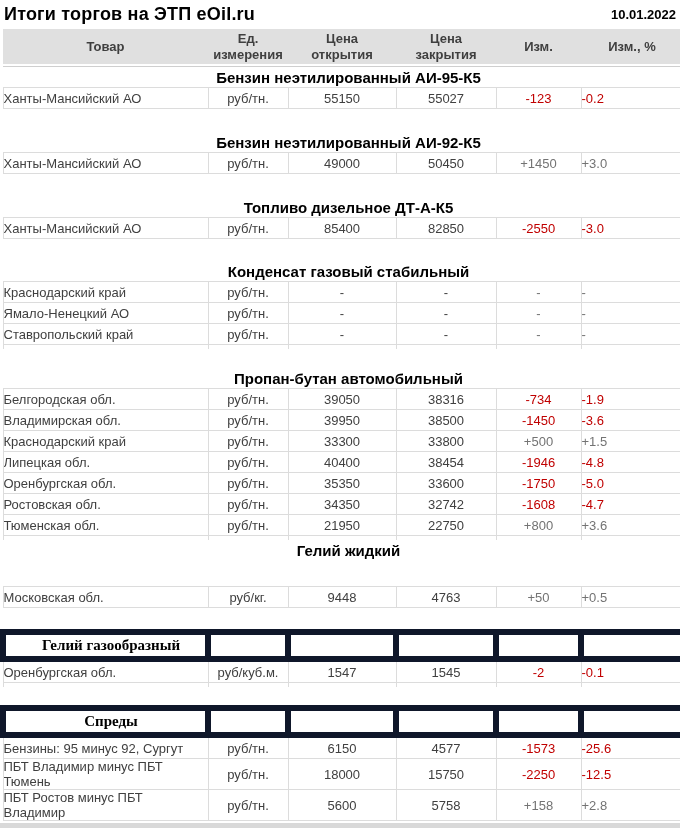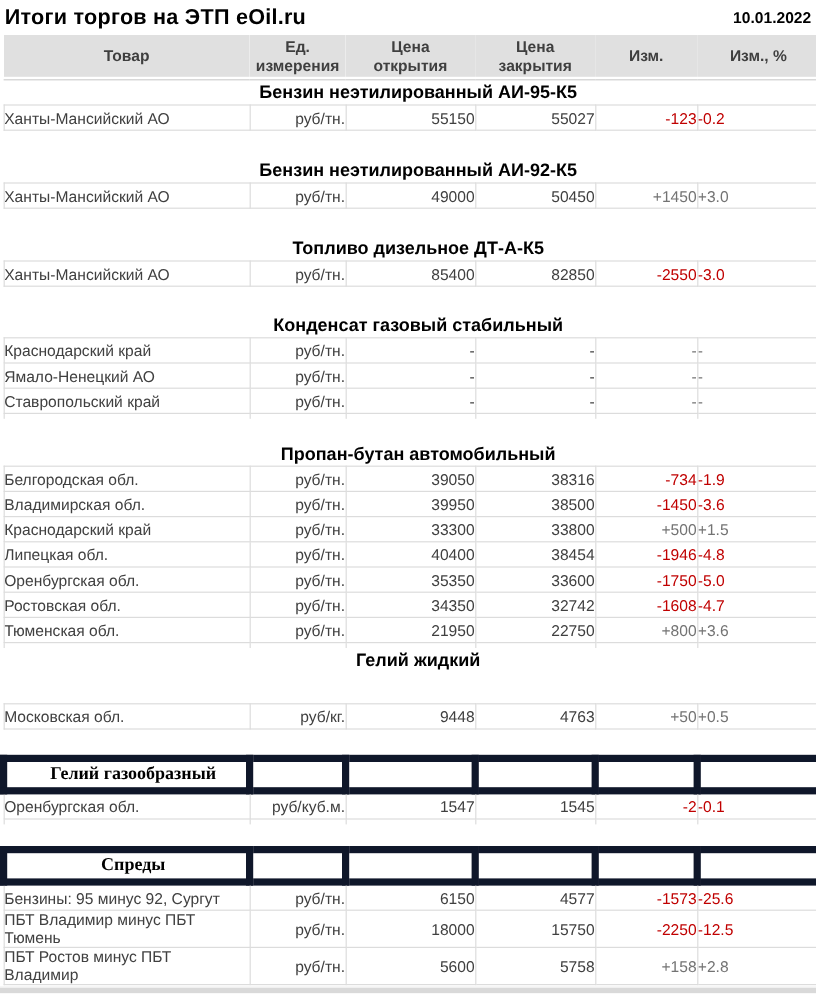--- a/index.html
+++ b/index.html
@@ -31,22 +31,22 @@
     font-weight:bold; color:#000; font-size:15px; text-align:center;
     padding-left:11px; height:20px; white-space:nowrap;
   }
   tr.section.first td { border-top:1px solid #cfcfcf; }
   tr.section.tall td.sec-title { height:44px; vertical-align:top; padding-top:2px; }
   tr.section.bordered td { border:6px solid #0f172a; height:21px;font-family:Liberation Serif, serif; }
 
   
   tr.data td { border:1px solid #dcdcdc; height:20px; line-height:15px; }
   td.c0 { text-align:left;  padding-left:5px; }
-  td.c1 { text-align:right; }
-  td.c2, td.c3, td.c4 { text-align:right; padding-right:5px; }
+  td.c1 { text-align:center; }
+  td.c2, td.c3, td.c4 { text-align:center; padding-right:5px; }
   td.c5 { text-align:left; padding-right:4px; }
 
   .pos { color:#737373; }
   .neg { color:#c00000; }
 
   tr.spacer td { border:none; }
   tr.stub td { border-left:1px solid #dcdcdc; border-right:1px solid #dcdcdc; height:4px; }
 
   .bottom-bar {
     position:absolute; left:0; bottom:0; width:680px; height:5px;

